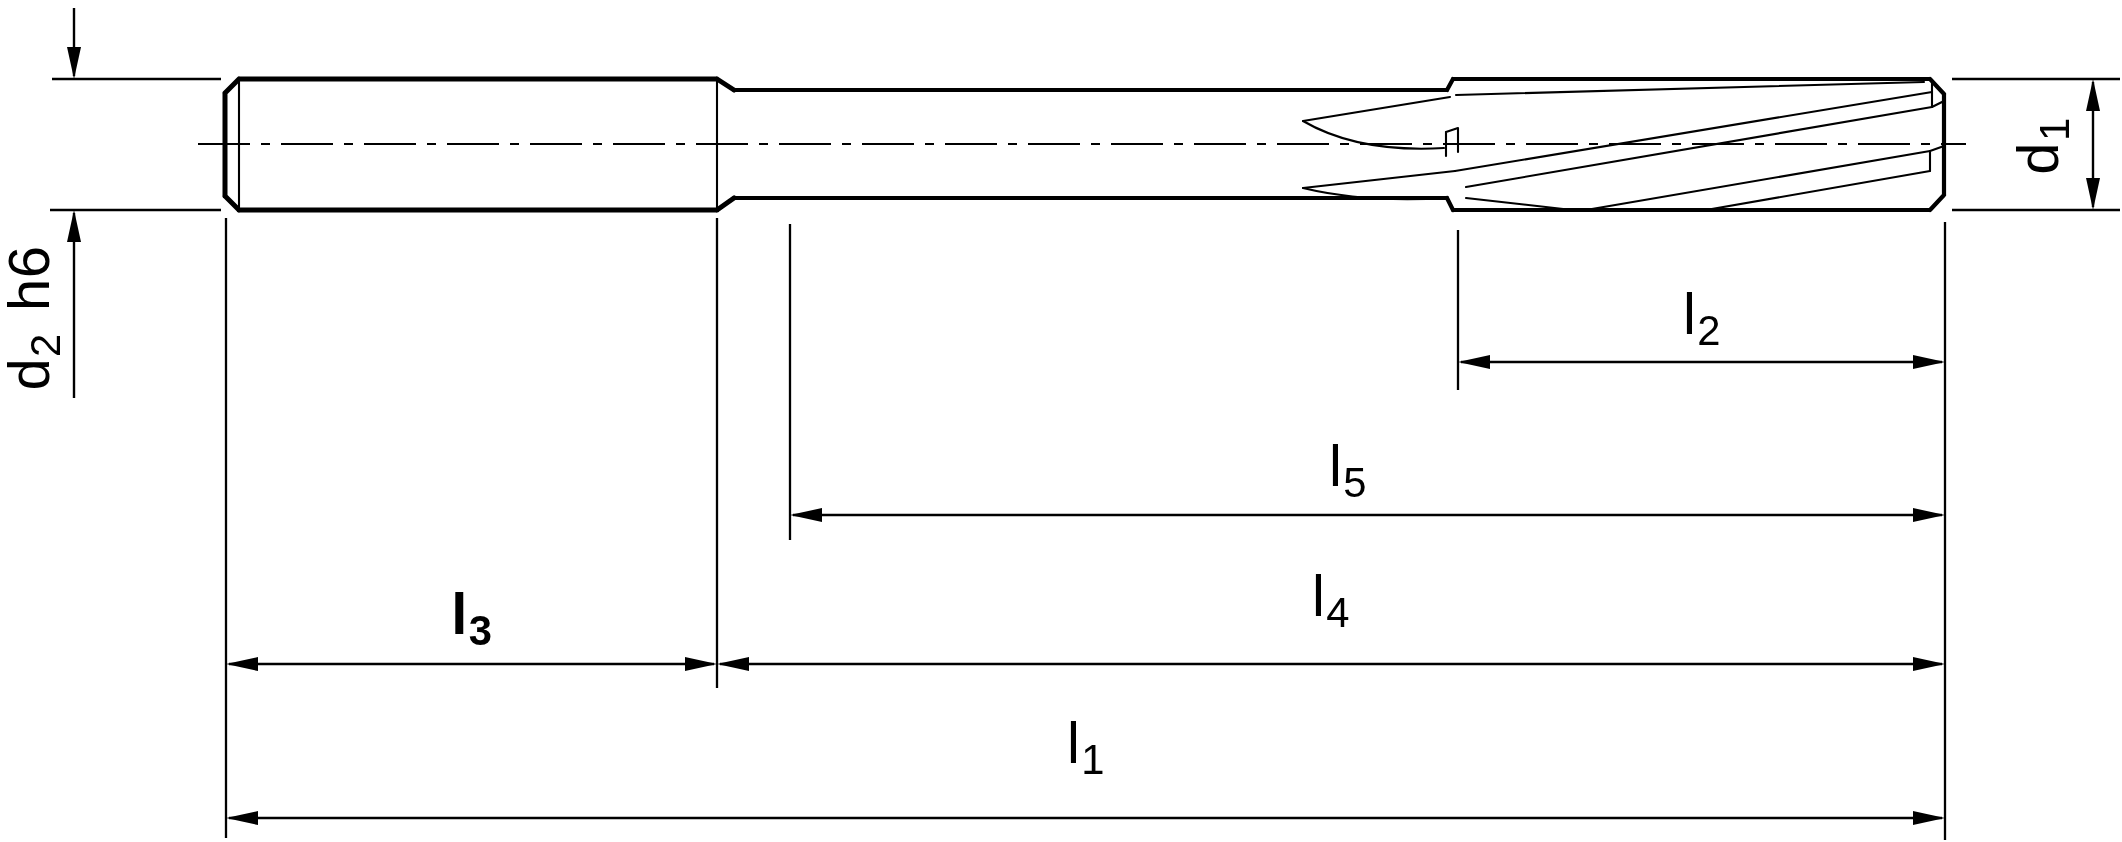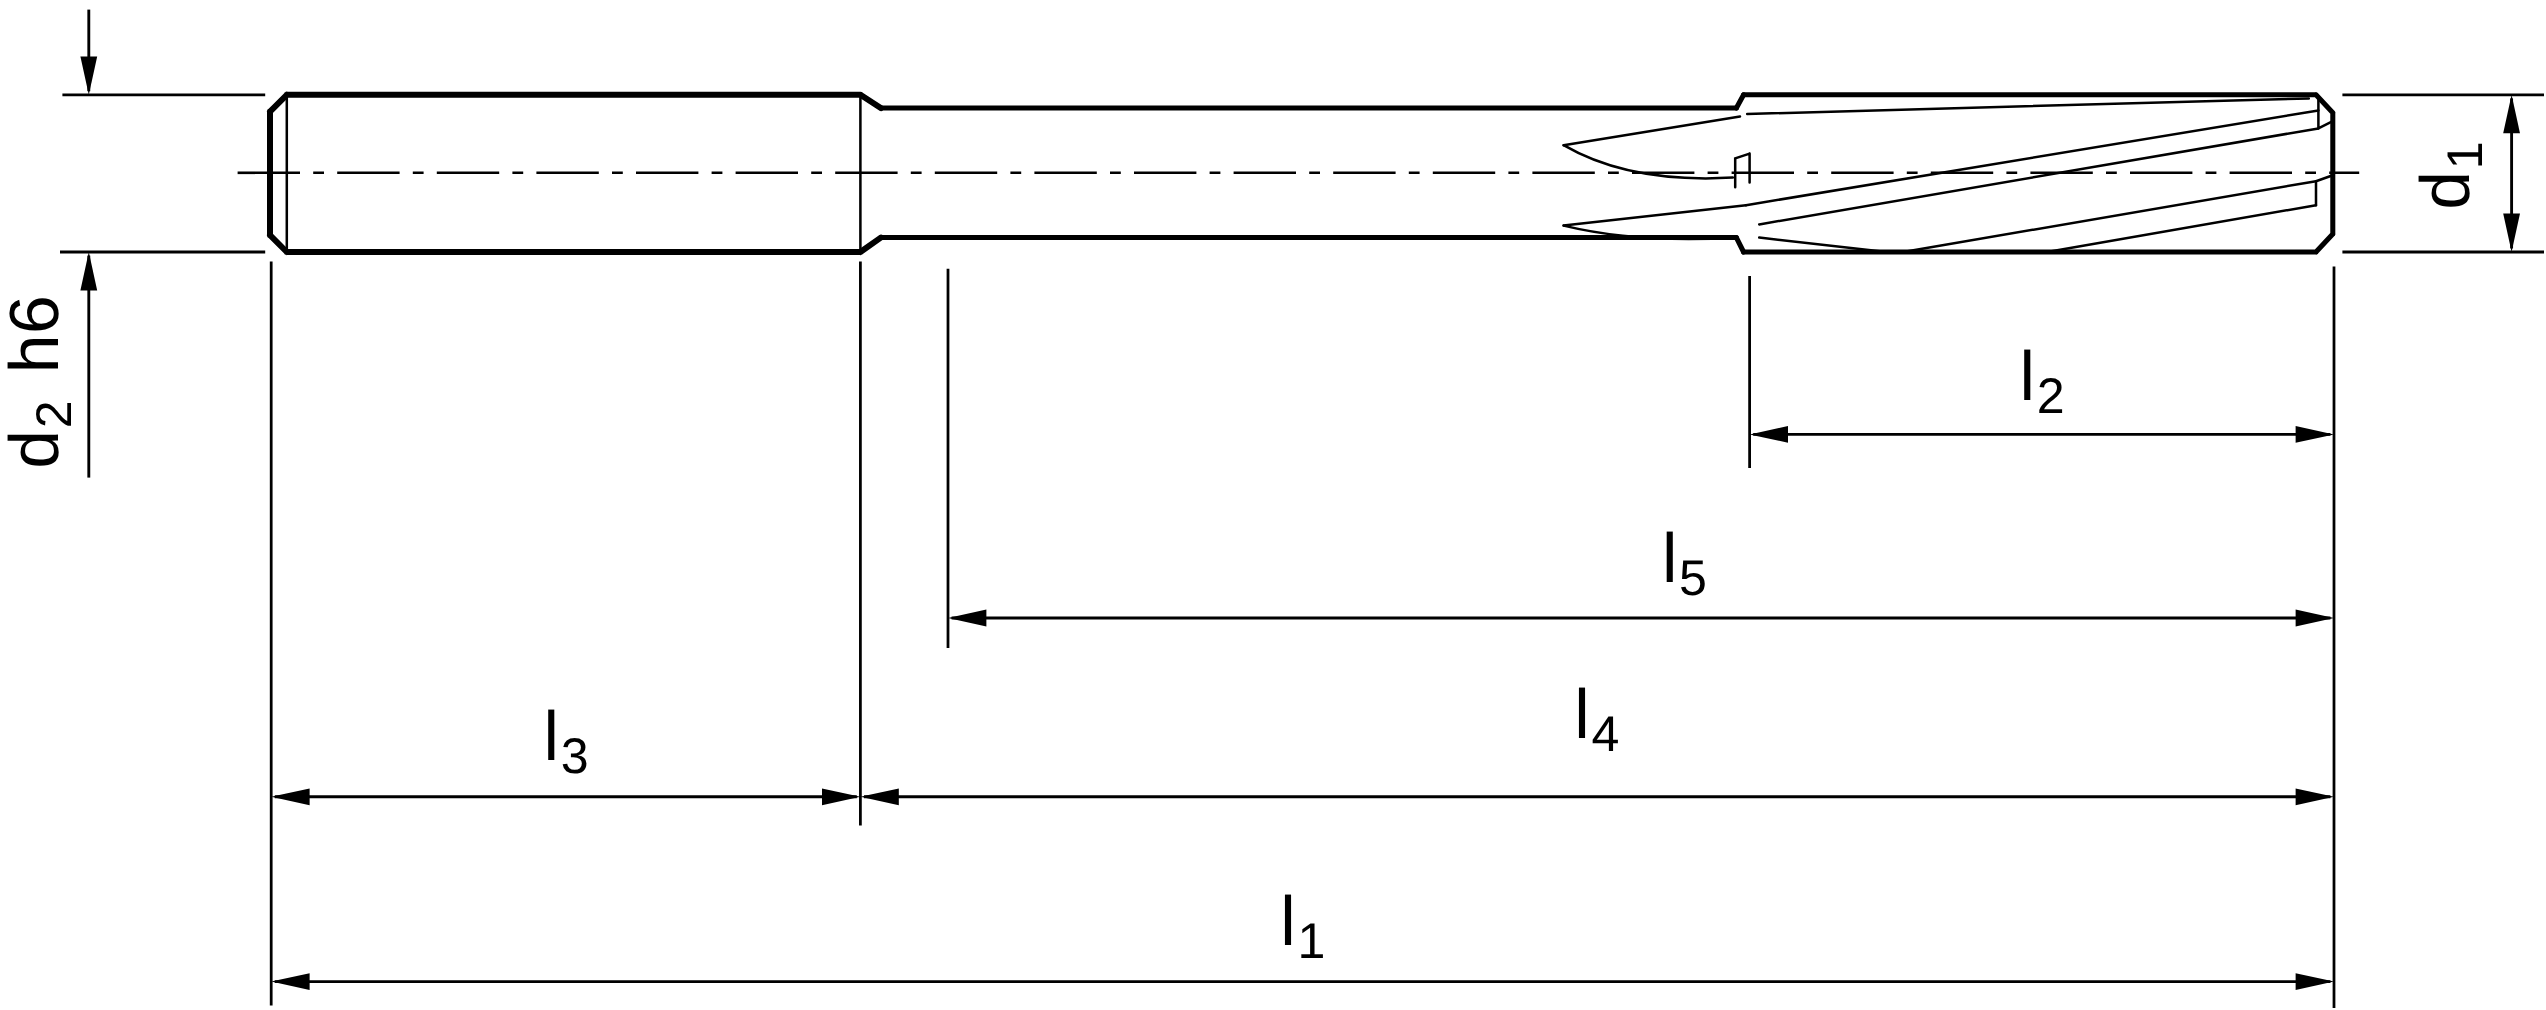--- a/index.html
+++ b/index.html
@@ -167,29 +167,29 @@
   </div>
 
   <div class="dim-label rot" style="left:2042px; top:146px;">
     <span>d</span><span class="sub">1</span>
   </div>
 
   <div class="dim-label" style="left:1702px; top:318px;text-align:right;">
     <span>l</span><span class="sub">2</span>
   </div>
 
-  <div class="dim-label" style="left:1404px; top:470px;">
+  <div class="dim-label" style="left:1348px; top:470px;">
     <span>l</span><span class="sub">5</span>
   </div>
 
-  <div class="dim-label" style="left:472px; top:618px;">
+  <div class="dim-label" style="left:472px; top:618px;font-weight:bold;">
     <span>l</span><span class="sub">3</span>
   </div>
 
   <div class="dim-label" style="left:1331px; top:600px;">
     <span>l</span><span class="sub">4</span>
   </div>
 
-  <div class="dim-label" style="left:1086px; top:772px;">
+  <div class="dim-label" style="left:1086px; top:747px;">
     <span>l</span><span class="sub">1</span>
   </div>
 
 </div>
 
 </body></html>

